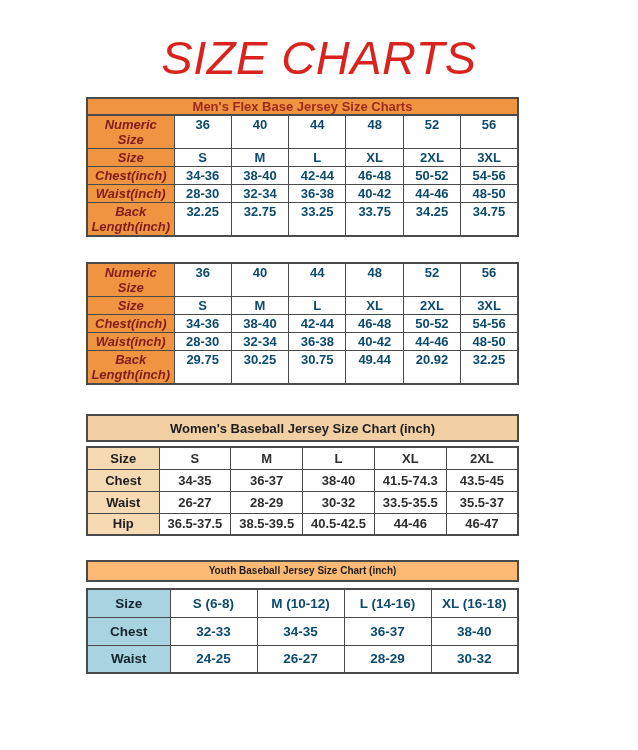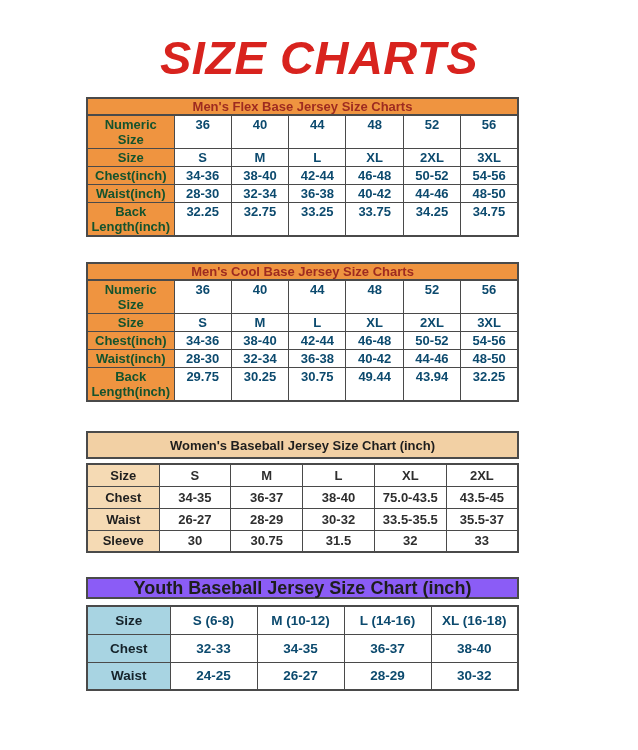--- a/index.html
+++ b/index.html
@@ -14,21 +14,21 @@
     width: 638px; height: 750px;
     background: #ffffff;
     padding-top: 30px;
     overflow: hidden;
   }
   .main-title {
     margin: 0;
     text-align: center;
     color: #D8231E;
     font-size: 47px;
-    font-weight: bold;
+    font-weight: normal;
     font-style: italic;
     letter-spacing: 0.5px;
   }
   .subtitle {
     margin: 9px 0 0 88px;
     width: 472px;
     color: #CE1B20;
     font-size: 21.5px;
     font-weight: bold;
     font-style: italic;
@@ -52,41 +52,41 @@
     background: #EF9440; color: #9E2B20;
     height: 17px; font-size: 13px;
     border-bottom: none;
   }
   .theme-peach .tbl-title {
     background: #F2D0A4; color: #1e1e1e;
     height: 28px; font-size: 13px;
     margin-bottom: 4px;
   }
   .theme-blue .tbl-title {
-    background: #8b5cf6; color: #1e1e1e;
-    height: 22px; font-size: 18px;
+    background: #fdba74; color: #1e1e1e;
+    height: 22px; font-size: 10px;
     margin-bottom: 6px;
   }
 
   table.grid {
     border-collapse: collapse;
     width: 100%;
     table-layout: fixed;
     border: 2px solid #4a4a4a;
   }
   table.grid td {
     border: 1px solid #4a4a4a;
     font-weight: bold;
     text-align: center;
     padding: 1px 2px;
   }
 
   
   .theme-orange td { font-size: 13px; line-height: 15px; height: 17px; }
-  .theme-orange td.lab { background: #EF9440; color: #14532d; vertical-align: middle; }
+  .theme-orange td.lab { background: #EF9440; color: #7f1d1d; vertical-align: middle; font-style: italic; }
   .theme-orange td.val { background: #fff; color: #0c4a6e; vertical-align: top; }
 
   
   .theme-peach td { font-size: 13px; height: 22px; vertical-align: middle; }
   .theme-peach td.lab { background: #F5DAB4; color: #1e1e1e; }
   .theme-peach td.val { background: #fff; color: #2e2e2e; }
 
   
   .theme-blue td { font-size: 13.5px; height: 28px; vertical-align: middle; }
   .theme-blue td.lab { background: #A8D4E2; color: #15232a; }
@@ -153,21 +153,20 @@
               <td class="val">32.75</td>
               <td class="val">33.25</td>
               <td class="val">33.75</td>
               <td class="val">34.25</td>
               <td class="val">34.75</td>
             </tr>
           </tbody>
         </table>
       </div>
       <div class="tbl tbl--mens-cool theme-orange">
-        <div class="tbl-title">Men's Cool Base Jersey Size Charts</div>
         <table class="grid">
           <colgroup>
             <col style="width: 87px;">
             <col>
             <col>
             <col>
             <col>
             <col>
             <col>
           </colgroup>
@@ -207,21 +206,21 @@
               <td class="val">40-42</td>
               <td class="val">44-46</td>
               <td class="val">48-50</td>
             </tr>
             <tr>
               <td class="lab">Back Length(inch)</td>
               <td class="val">29.75</td>
               <td class="val">30.25</td>
               <td class="val">30.75</td>
               <td class="val">49.44</td>
-              <td class="val">43.94</td>
+              <td class="val">20.92</td>
               <td class="val">32.25</td>
             </tr>
           </tbody>
         </table>
       </div>
       <div class="tbl tbl--womens theme-peach">
         <div class="tbl-title">Women's Baseball Jersey Size Chart (inch)</div>
         <table class="grid">
           <colgroup>
             <col style="width: 72px;">
@@ -238,38 +237,38 @@
               <td class="val">M</td>
               <td class="val">L</td>
               <td class="val">XL</td>
               <td class="val">2XL</td>
             </tr>
             <tr>
               <td class="lab">Chest</td>
               <td class="val">34-35</td>
               <td class="val">36-37</td>
               <td class="val">38-40</td>
-              <td class="val">75.0-43.5</td>
+              <td class="val">41.5-74.3</td>
               <td class="val">43.5-45</td>
             </tr>
             <tr>
               <td class="lab">Waist</td>
               <td class="val">26-27</td>
               <td class="val">28-29</td>
               <td class="val">30-32</td>
               <td class="val">33.5-35.5</td>
               <td class="val">35.5-37</td>
             </tr>
             <tr>
-              <td class="lab">Sleeve</td>
-              <td class="val">30</td>
-              <td class="val">30.75</td>
-              <td class="val">31.5</td>
-              <td class="val">32</td>
-              <td class="val">33</td>
+              <td class="lab">Hip</td>
+              <td class="val">36.5-37.5</td>
+              <td class="val">38.5-39.5</td>
+              <td class="val">40.5-42.5</td>
+              <td class="val">44-46</td>
+              <td class="val">46-47</td>
             </tr>
           </tbody>
         </table>
       </div>
       <div class="tbl tbl--youth theme-blue">
         <div class="tbl-title">Youth Baseball Jersey Size Chart (inch)</div>
         <table class="grid">
           <colgroup>
             <col style="width: 83px;">
             <col>

